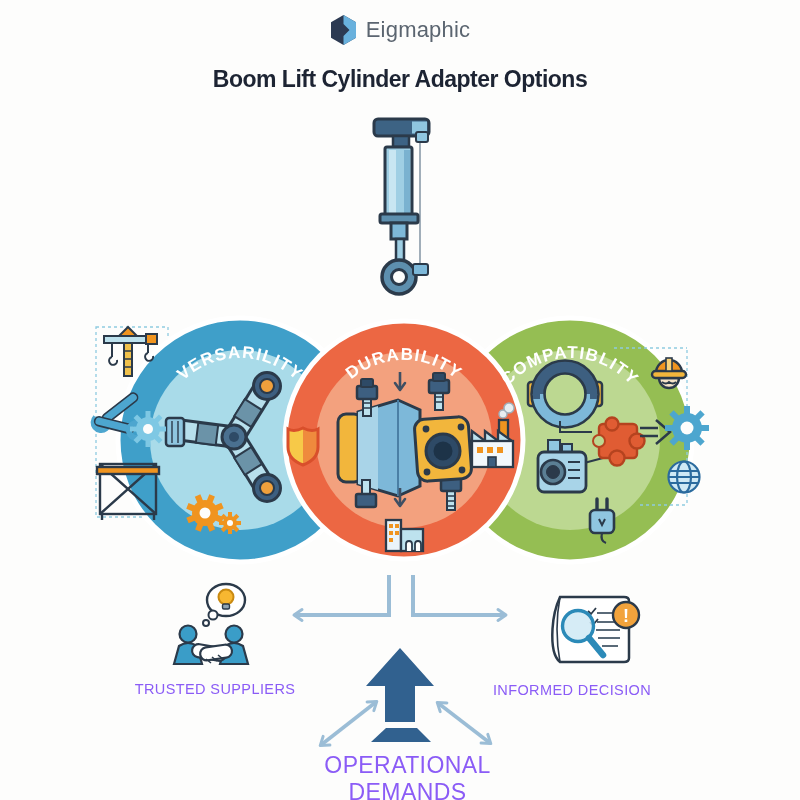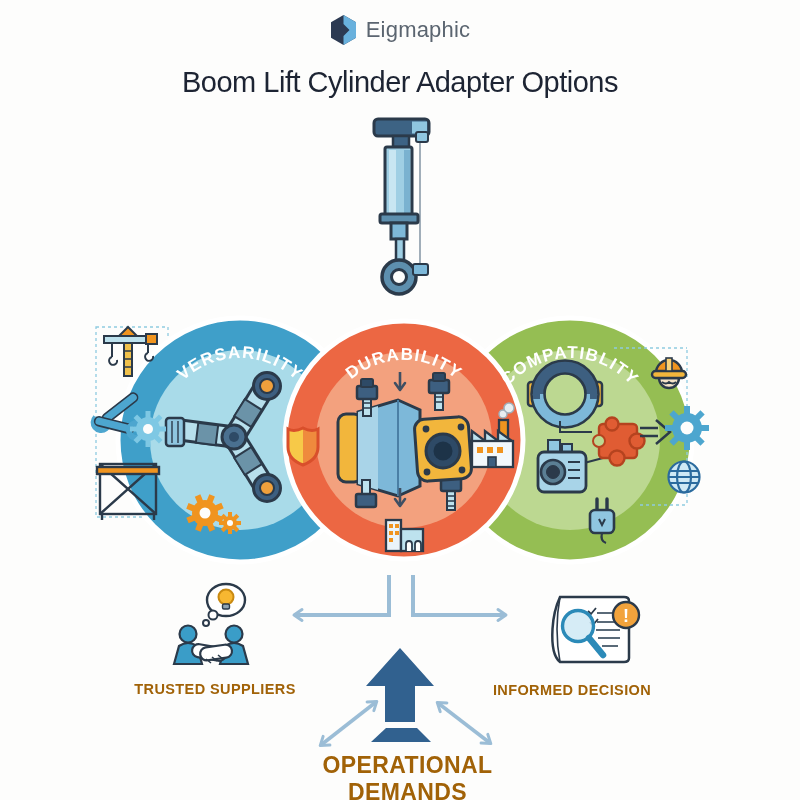--- a/index.html
+++ b/index.html
@@ -1,23 +1,23 @@
 <!DOCTYPE html>
 <html><head>
 <meta charset="utf-8">
 <style>
   html,body{margin:0;padding:0;}
   body{width:800px;height:800px;position:relative;background:#fdfdfc;overflow:hidden;
        font-family:"Liberation Sans",sans-serif;}
   .abs{position:absolute;}
   #brand{top:14px;left:0;width:800px;display:flex;align-items:center;justify-content:center;gap:9px;}
   #brand .txt{font-size:22px;color:#5b6570;font-weight:500;letter-spacing:.2px;}
-  #title{top:66px;left:0;width:800px;text-align:center;font-size:29px;font-weight:400;
+  #title{top:66px;left:0;width:800px;text-align:center;font-size:23px;font-weight:700;
          color:#1d2433;letter-spacing:-.5px;}
-  .cap{font-weight:700;color:#a16207;text-align:center;letter-spacing:.4px;}
+  .cap{font-weight:400;color:#8b5cf6;text-align:center;letter-spacing:.4px;}
   #lbl-left{top:681px;left:115px;width:200px;font-size:14.5px;}
   #lbl-right{top:682px;left:472px;width:200px;font-size:14.5px;}
   #lbl-center{top:752px;left:280px;width:255px;font-size:23px;}
   svg text{font-family:"Liberation Sans",sans-serif;}
 </style>
 </head>
 <body>
 
 <div class="abs" id="brand">
   <svg width="27" height="32" viewBox="0 0 27 32">

